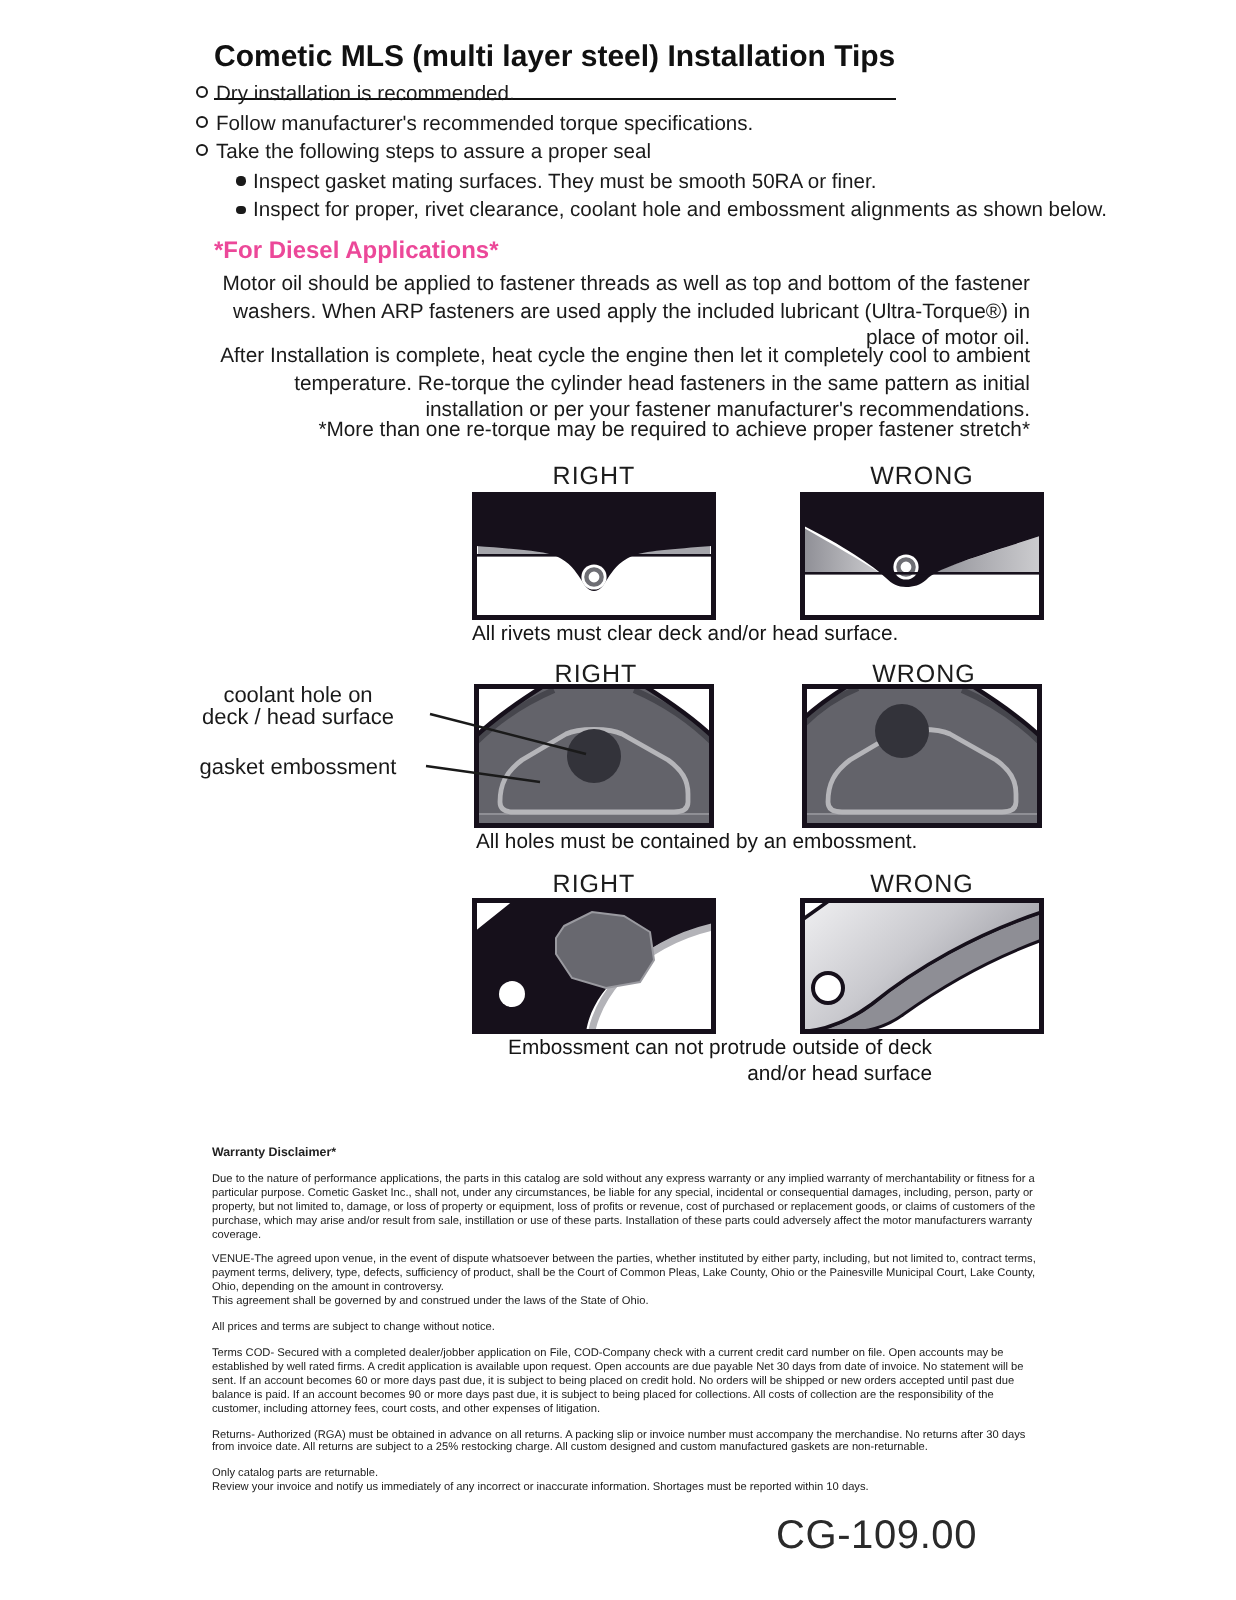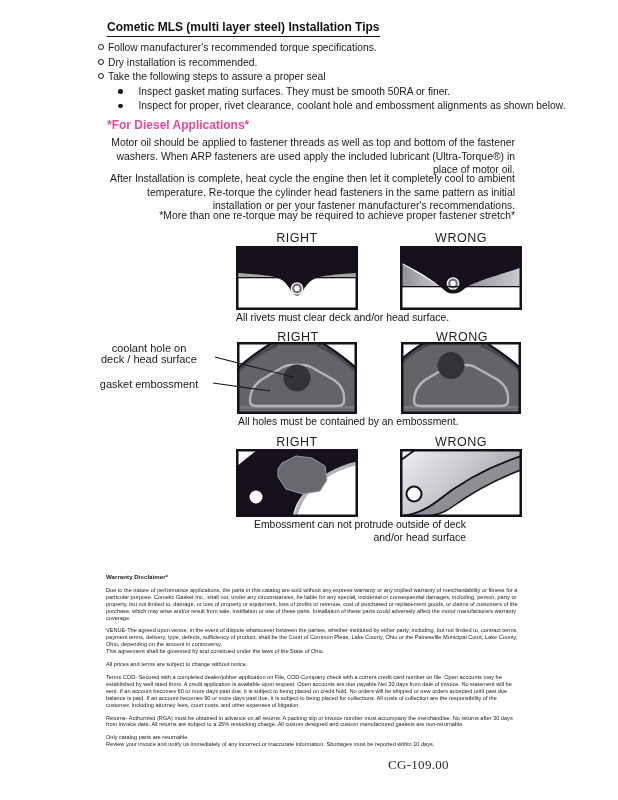--- a/index.html
+++ b/index.html
@@ -2,26 +2,26 @@
 <html><head>
 <meta charset="utf-8">
 <style>
   html,body{margin:0;padding:0;background:#ffffff;}
   .page{
     position:relative;width:618px;height:800px;background:#ffffff;overflow:hidden;
     font-family:"Liberation Sans", sans-serif;color:#1a1a1a;
   }
   .abs{position:absolute;}
   .doc-title{
-    left:107px;top:20px;font-size:12px;font-weight:bold;color:#111;
-    border-bottom:1.6px solid #111;padding-bottom:2px;white-space:nowrap;
+    left:107px;top:20px;font-size:15px;font-weight:bold;color:#111;
+    border-bottom:1.6px solid #111;padding-bottom:12px;white-space:nowrap;
   }
   .intro{left:98px;top:41px;width:470px;font-size:10.3px;line-height:14.5px;}
   .b-row{display:flex;align-items:baseline;}
-  .b-row.lvl2{padding-left:20px;gap:12px;}
+  .b-row.lvl2{padding-left:20px;}
   .marker-ring{
     width:4px;height:4px;border:1.1px solid #1a1a1a;border-radius:50%;
     display:inline-block;flex:0 0 auto;margin-right:4px;position:relative;top:-1px;
   }
   .marker-dot{
     width:4.5px;height:4.5px;background:#1a1a1a;border-radius:50%;
     display:inline-block;flex:0 0 auto;margin-right:4px;position:relative;top:-1px;
   }
   .sec-head{left:107px;top:118px;font-size:12px;font-weight:bold;color:#ec4899;}
   .para{left:107px;width:408px;font-size:10.4px;line-height:13.7px;color:#1a1a1a;text-align:right;}
@@ -29,37 +29,37 @@
   .p2{top:172px;}
   .p3{top:209px;}
   .rw-label{font-size:12.5px;color:#1c1c1c;text-align:center;width:122px;letter-spacing:0.5px;}
   .caption{font-size:10.4px;color:#151515;line-height:12.5px;text-align:right;}
   .side-label{font-size:11px;color:#1a1a1a;text-align:center;line-height:11px;width:128px;left:85px;}
   .panel{display:block;}
   .disclaimer{left:106px;top:574px;width:414px;font-size:5.6px;line-height:6.9px;color:#222;}
   .disclaimer .head{font-size:6.2px;font-weight:bold;margin-bottom:6px;}
   .disclaimer p{margin:0 0 6px 0;}
   .disclaimer .nl{display:block;}
-  .footer-code{left:388px;top:757px;font-size:13px;color:#2a2a2a;letter-spacing:0.3px;font-family:Liberation Serif, serif;}
+  .footer-code{left:388px;top:757px;font-size:20px;color:#2a2a2a;letter-spacing:0.3px;}
 </style>
 </head>
 <body>
 
 <div class="page">
 
   <div class="abs doc-title">Cometic MLS (multi layer steel) Installation Tips</div>
 
   <div class="abs intro">
     <div class="b-row">
       <span class="marker-ring"></span>
-      <span>Follow manufacturer's recommended torque specifications.</span>
+      <span>Dry installation is recommended.</span>
     </div>
     <div class="b-row">
       <span class="marker-ring"></span>
-      <span>Dry installation is recommended.</span>
+      <span>Follow manufacturer's recommended torque specifications.</span>
     </div>
     <div class="b-row">
       <span class="marker-ring"></span>
       <span>Take the following steps to assure a proper seal</span>
     </div>
     <div class="b-row lvl2">
       <span class="marker-dot"></span>
       <span>Inspect gasket mating surfaces.  They must be smooth 50RA or finer.</span>
     </div>
     <div class="b-row lvl2">

